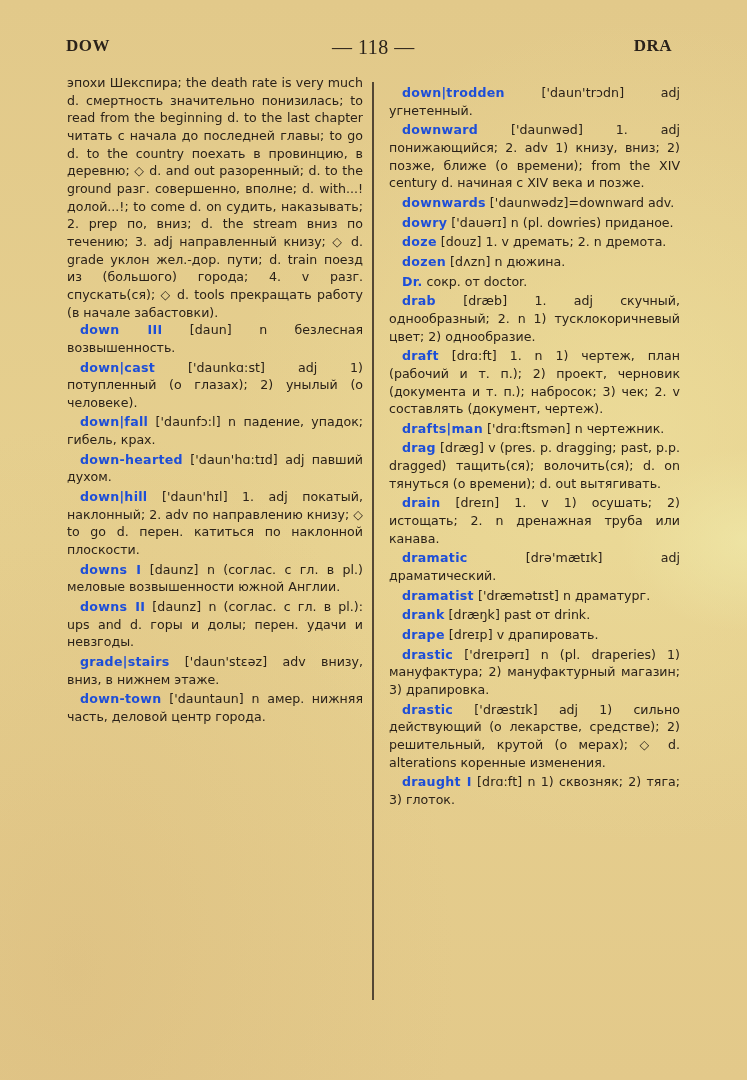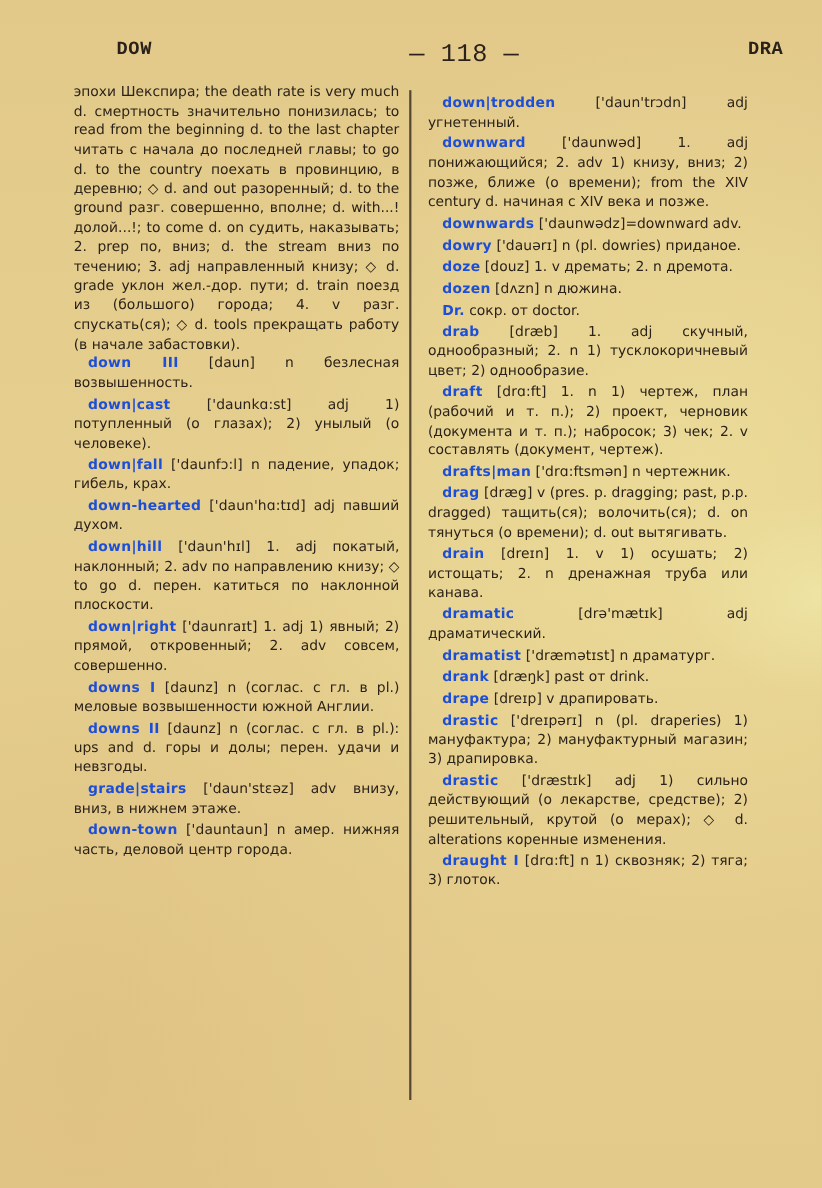--- a/index.html
+++ b/index.html
@@ -10,24 +10,24 @@
         radial-gradient(ellipse at 85% 40%, rgba(240,228,160,0.55) 0%, rgba(240,228,160,0) 45%),
         radial-gradient(ellipse at 100% 50%, rgba(238,232,170,0.8) 0%, rgba(238,232,170,0) 12%),
         radial-gradient(ellipse at 10% 90%, rgba(214,180,120,0.35) 0%, rgba(214,180,120,0) 40%),
         linear-gradient(180deg, #e2c98a 0%, #e6d08f 50%, #e3c98a 100%);
       font-family: "DejaVu Serif", "Liberation Serif", serif;
       color: #2a221a;
       position: relative;
     }
     .header {
       position: absolute; top: 36px; left: 62px; width: 610px; height: 24px;
-      font-family: Liberation Mono, monospace; font-weight: bold; margin-left: 40px;
+      font-family: Liberation Serif, serif; font-weight: bold;
     }
     .hdr-left { position: absolute; left: 4px; top: 0; font-size: 17px; letter-spacing: 0.5px; }
-    .hdr-center { position: absolute; left: 270px; top: 0; font-size: 23px; font-weight: normal; letter-spacing: 0.5px; }
+    .hdr-center { position: absolute; left: 270px; top: 0; font-size: 20px; font-weight: normal; letter-spacing: 0.5px; }
     .hdr-right { position: absolute; right: 0; top: 0; font-size: 17px; letter-spacing: 0.5px; }
 
     .column {
       position: absolute; top: 74px; width: 296px;
       font-family: "DejaVu Sans", "Liberation Sans", sans-serif;
       font-size: 12.6px; line-height: 17.65px;
       text-align: justify; hyphens: manual;
       color: #2b2219;
     }
     .col-left { left: 67px; }
@@ -52,21 +52,20 @@
 </div>
 
 <div class="column col-left">
   <p class="para entry">эпохи Шекспира; the death rate is very much d. смертность значительно понизилась; to read from the beginning d. to the last chapter читать с начала до последней главы; to go d. to the country поехать в провинцию, в деревню; ◇ d. and out разоренный; d. to the ground разг. совершенно, вполне; d. with...! долой...!; to come d. on судить, наказывать; 2. prep по, вниз; d. the stream вниз по течению; 3. adj направленный книзу; ◇ d. grade уклон жел.-дор. пути; d. train поезд из (большого) города; 4. v разг. спускать(ся); ◇ d. tools прекращать работу (в начале забастовки).</p>
 
   <p class="entry indent"><span class="hw">down III</span> <span class="ph">[daun]</span> <span>n безлесная возвышенность.</span></p>
   <p class="entry indent"><span class="hw">down|cast</span> <span class="ph">['daunkɑ:st]</span> <span>adj 1) потупленный (о глазах); 2) унылый (о человеке).</span></p>
   <p class="entry indent"><span class="hw">down|fall</span> <span class="ph">['daunfɔ:l]</span> <span>n падение, упадок; гибель, крах.</span></p>
   <p class="entry indent"><span class="hw">down-hearted</span> <span class="ph">['daun'hɑ:tɪd]</span> <span>adj павший духом.</span></p>
   <p class="entry indent"><span class="hw">down|hill</span> <span class="ph">['daun'hɪl]</span> <span>1. adj покатый, наклонный; 2. adv по направлению книзу; ◇ to go d. перен. катиться по наклонной плоскости.</span></p>
-  <p class="entry indent"><span class="hw">down|right</span> <span class="ph">['daunraɪt]</span> <span>1. adj 1) явный; 2) прямой, откровенный; 2. adv совсем, совершенно.</span></p>
   <p class="entry indent"><span class="hw">downs I</span> <span class="ph">[daunz]</span> <span>n (соглас. с гл. в pl.) меловые возвышенности южной Англии.</span></p>
   <p class="entry indent"><span class="hw">downs II</span> <span class="ph">[daunz]</span> <span>n (соглас. с гл. в pl.): ups and d. горы и долы; перен. удачи и невзгоды.</span></p>
   <p class="entry indent"><span class="hw">grade|stairs</span> <span class="ph">['daun'stɛəz]</span> <span>adv внизу, вниз, в нижнем этаже.</span></p>
   <p class="entry indent"><span class="hw">down-town</span> <span class="ph">['dauntaun]</span> <span>n амер. нижняя часть, деловой центр города.</span></p>
 </div>
 
 <div class="divider"></div>
 
 <div class="column col-right">
   <p class="entry indent"><span class="hw">down|trodden</span> <span class="ph">['daun'trɔdn]</span> <span>adj угнетенный.</span></p>

